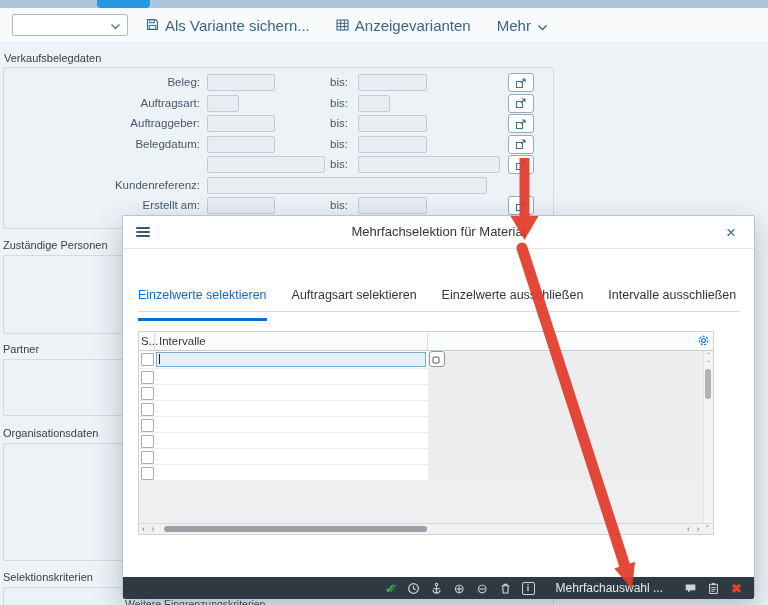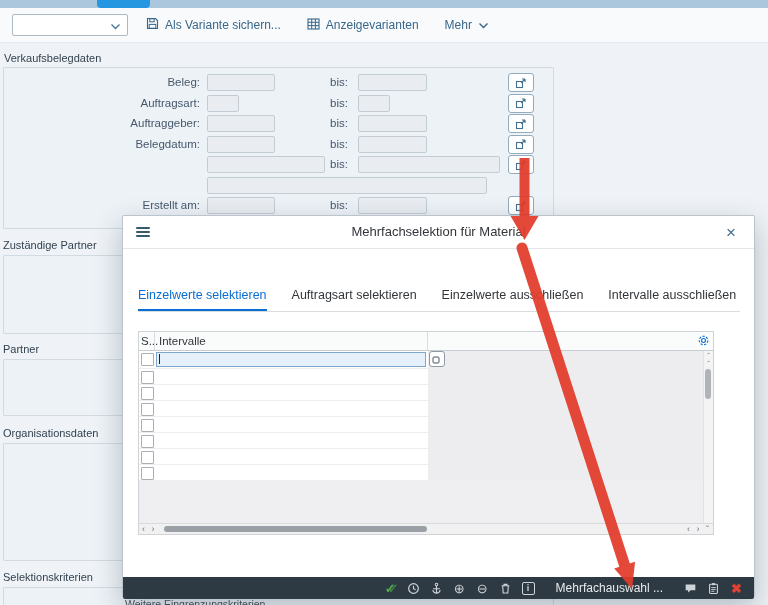--- a/index.html
+++ b/index.html
@@ -8,21 +8,21 @@
   
   #topstrip{position:absolute;left:0;top:0;width:768px;height:8px;background:#abc7de;}
   #pill{position:absolute;left:97px;top:0;width:53px;height:8px;background:#2596e0;border-radius:0 0 4px 4px;}
   
   #toolbar{position:absolute;left:0;top:8px;width:768px;height:35px;background:#f8fafc;
            border-bottom:1px solid #e2e8ed;display:flex;align-items:center;padding:0 0 0 12px;box-sizing:border-box;}
   .combo{width:102px;height:20px;background:#fff;border:1px solid #aeb9c4;border-radius:2px;
          display:flex;align-items:center;justify-content:flex-end;padding:0 6px;margin-right:18px;}
   .combo .cval{flex:1;font-size:12px;color:#32363a;}
   .tbtn{display:flex;align-items:center;gap:6px;background:none;border:0;color:#38678a;
-        font-size:12px;margin-right:26px;font-family:inherit;cursor:pointer;padding:0;justify-content:flex-end;}
+        font-size:15px;margin-right:26px;font-family:inherit;cursor:pointer;padding:0;justify-content:flex-end;}
   
   .sect-title{position:absolute;font-size:11px;color:#33424f;}
   .groupbox{position:absolute;border:1px solid #d3dae2;background:#edf2f7;border-radius:1px;}
   .frow{position:absolute;left:0;height:19px;width:560px;}
   .flabel{position:absolute;left:0;width:200px;text-align:right;font-size:11.5px;color:#45586c;line-height:19px;}
   .fbis{position:absolute;left:322px;width:26px;text-align:right;font-size:11.5px;color:#45586c;line-height:19px;}
   .finput{position:absolute;top:1px;height:15px;background:#e9edf2;border:1px solid #c3ccd5;border-radius:2px;}
   .msbtn{position:absolute;left:508px;top:0;width:26px;height:19px;background:#fff;border:1px solid #94aabd;
          border-radius:3px;display:flex;align-items:center;justify-content:center;padding:0;cursor:pointer;}
   #sliver{position:absolute;left:125px;top:598px;font-size:10.5px;color:#49545f;white-space:nowrap;}
@@ -30,21 +30,21 @@
   #dialog{position:absolute;left:122px;top:215px;width:633px;height:383px;background:#fff;
           border:1px solid #bcc4cb;border-radius:2px;box-shadow:0 10px 28px rgba(20,40,60,.28);box-sizing:border-box;}
   #dheader{position:absolute;left:0;top:0;right:0;height:32px;border-bottom:1px solid #e3e7ea;}
   #burger{position:absolute;left:13px;top:11px;width:14px;cursor:pointer;}
   #burger i{display:block;height:2px;background:#36596f;margin-bottom:2px;border-radius:1px;}
   #dtitle{position:absolute;left:0;right:0;top:0;height:32px;line-height:32px;text-align:center;
           font-size:13px;color:#32363a;}
   #dclose{position:absolute;right:12px;top:4px;font-size:17px;color:#3f6e93;background:none;border:0;
           cursor:pointer;font-family:inherit;line-height:24px;}
   #tabs{position:absolute;left:15px;top:72px;display:flex;gap:25px;}
-  .tab{font-size:12.5px;color:#32363a;padding-bottom:7px;cursor:pointer;border-bottom:3px solid transparent;}
+  .tab{font-size:12.5px;color:#32363a;padding-bottom:16px;cursor:pointer;border-bottom:3px solid transparent;}
   .tab.active{color:#0a6ed1;border-bottom-color:#0a6ed1;}
   #tabsep{position:absolute;left:15px;right:14px;top:95px;border-bottom:1px solid #d8dce0;}
   
   #mtable{position:absolute;left:15px;top:115px;width:576px;height:204px;border:1px solid #cfd3d7;
           background:#fff;box-sizing:border-box;}
   #thead{position:absolute;left:0;top:0;right:0;height:18px;background:#fafbfb;border-bottom:1px solid #c9cdd1;}
   .hcell{position:absolute;top:0;font-size:11.5px;color:#32363a;line-height:18px;}
   #hsep1{position:absolute;left:15px;top:0;height:18px;border-left:1px solid #d9dce0;}
   #hsep2{position:absolute;left:288px;top:0;height:18px;border-left:1px solid #d9dce0;}
   #gear{position:absolute;right:3px;top:1px;cursor:pointer;}
@@ -182,37 +182,38 @@
         <span class="fbis">bis:</span>
         <div class="finput" style="left: 358px; width: 140px;"></div>
         <button class="msbtn">
           <svg width="12" height="12" viewBox="0 0 12 12">
             <rect x="1.5" y="4.5" width="6" height="6" fill="none" stroke="#44708e" stroke-width="1.1"></rect>
             <path d="M6.2 5.8L10 2M10 2v3M10 2H7" fill="none" stroke="#44708e" stroke-width="1.1"></path>
           </svg>
         </button>
       </div>
       <div class="frow" style="top: 175.5px;">
+        <span class="flabel">Kundenreferenz:</span>
         <div class="finput" style="left: 207px; width: 278px;"></div>
       </div>
       <div class="frow" style="top: 196px;">
         <span class="flabel">Erstellt am:</span>
         <div class="finput" style="left: 207px; width: 66px;"></div>
         <span class="fbis">bis:</span>
         <div class="finput" style="left: 358px; width: 67px;"></div>
         <button class="msbtn">
           <svg width="12" height="12" viewBox="0 0 12 12">
             <rect x="1.5" y="4.5" width="6" height="6" fill="none" stroke="#44708e" stroke-width="1.1"></rect>
             <path d="M6.2 5.8L10 2M10 2v3M10 2H7" fill="none" stroke="#44708e" stroke-width="1.1"></path>
           </svg>
         </button>
       </div>
     </div>
 
-  <div class="sect-title" style="left:3px;top:239px;">Zuständige Partner</div>
+  <div class="sect-title" style="left:3px;top:239px;">Zuständige Personen</div>
   <div class="groupbox" style="left:3px;top:255px;width:549px;height:77px;"></div>
 
   <div class="sect-title" style="left:3px;top:343px;">Partner</div>
   <div class="groupbox" style="left:3px;top:359px;width:549px;height:55px;"></div>
 
   <div class="sect-title" style="left:3px;top:427px;">Organisationsdaten</div>
   <div class="groupbox" style="left:3px;top:443px;width:549px;height:116px;"></div>
 
   <div class="sect-title" style="left:3px;top:571px;">Selektionskriterien</div>
   <div class="groupbox" style="left:3px;top:587px;width:549px;height:30px;"></div>

